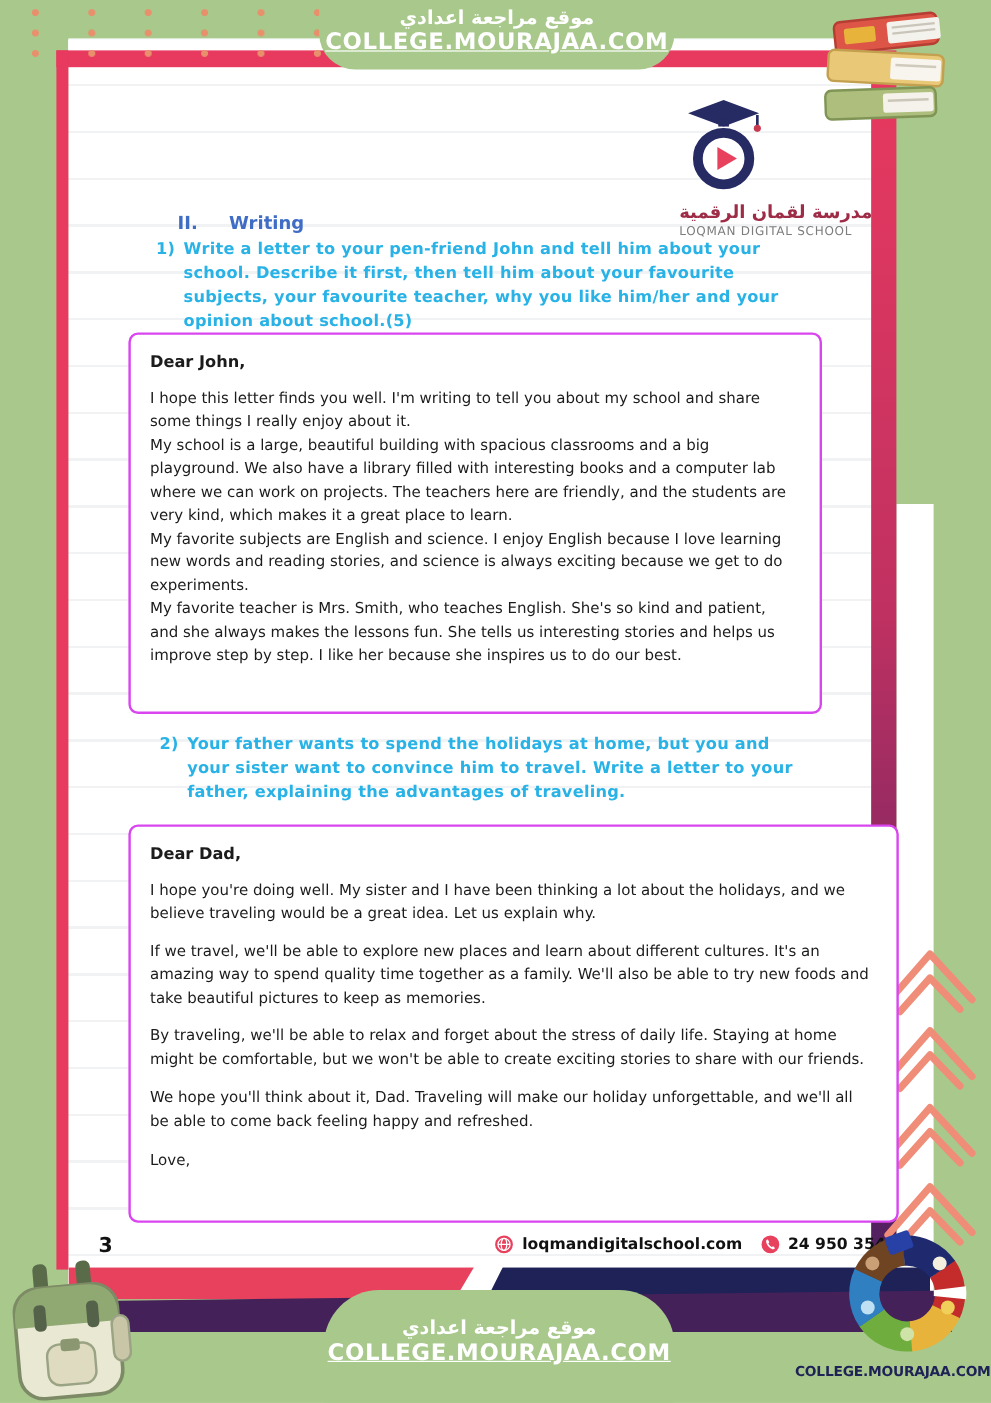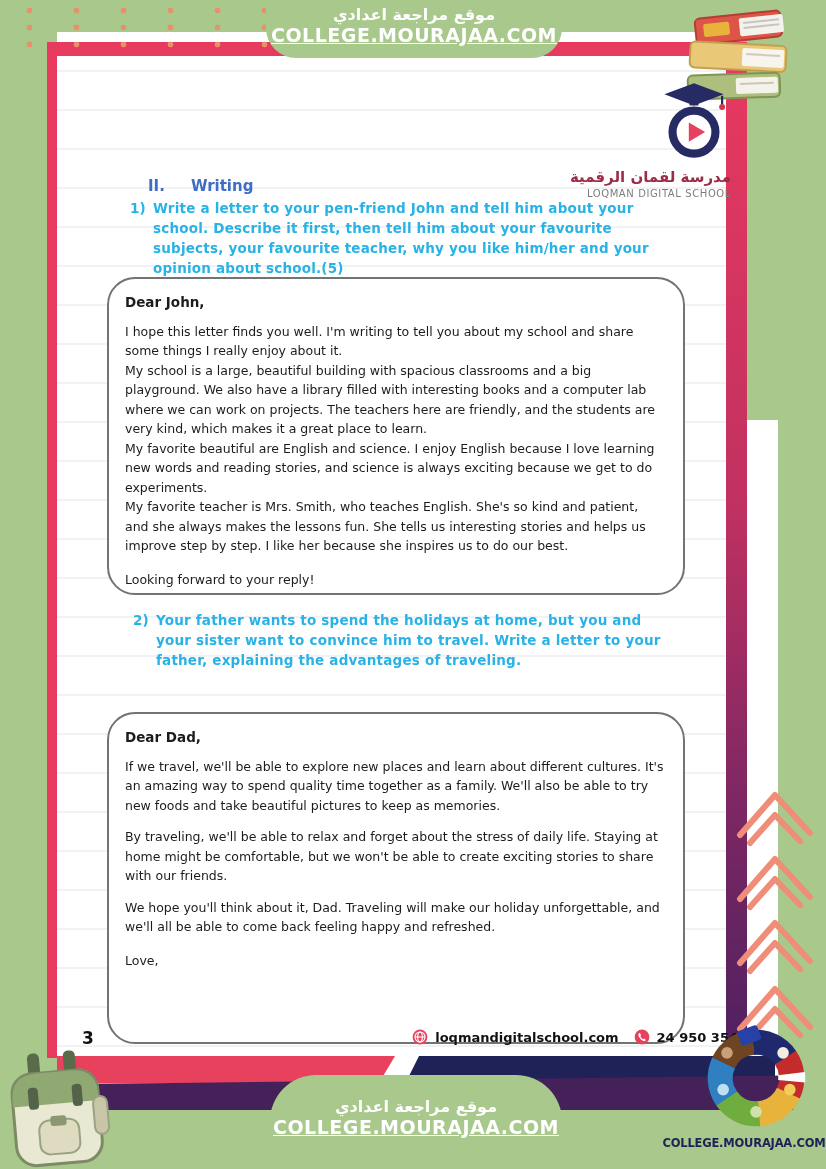--- a/index.html
+++ b/index.html
@@ -26,39 +26,39 @@
   .top-white-wave { position:absolute; left:57px; top:32px; width:669px; height:11px; background:#fff; }
   .bubble-top { position:absolute; left:266px; top:0; width:296px; height:58px; background:#a8c88c;
                 border-radius:0 0 30px 30px; z-index:7; text-align:center; padding-top:5px; }
   .banner-ar { color:#fff; font-weight:bold; font-size:16px; direction:rtl; }
   .banner-site { color:#fff; font-weight:bold; font-size:19px; letter-spacing:0.5px; text-decoration:underline; }
 
   
   .books { position:absolute; left:678px; top:2px; width:132px; height:118px; z-index:8; }
 
   
-  .logo-block { position:absolute; left:553px; top:80px; width:178px; text-align:right; z-index:9; }
+  .logo-block { position:absolute; left:566px; top:80px; width:178px; text-align:left; z-index:9; }
   .logo-name-ar { color:#9e2c47; font-weight:bold; font-size:15px; direction:rtl; margin-top:2px; }
   .logo-name-en { color:#7d7d7d; font-size:10px; letter-spacing:0.6px; margin-top:2px; }
 
   
   .section-heading { position:absolute; left:148px; top:177px; color:#3f6cc4; font-weight:bold; font-size:15px; z-index:9; }
   .section-heading .numeral { margin-right:26px; }
   .question { position:absolute; display:flex; color:#29b2e5; font-weight:bold; font-size:13.5px;
               line-height:20px; z-index:9; letter-spacing:0.2px; }
   .q1 { left:130px; top:198px; width:545px; }
   .q2 { left:133px; top:610px; width:528px; }
   .q-num { width:23px; flex:none; }
   .q-text { flex:1; }
 
   
-  .letter-box { position:absolute; background:#fff; border:2px solid #737373; border-radius:28px;
+  .letter-box { position:absolute; background:#fff; border:2px solid #d946ef; border-radius:8px;
                 padding:14px 18px 10px 16px; z-index:9; color:#1c1c1c; font-size:12.5px; line-height:19.5px; }
   .letter1 { left:107px; top:277px; width:578px; height:318px; }
-  .letter2 { left:107px; top:712px; width:578px; height:332px; }
+  .letter2 { left:107px; top:687px; width:642px; height:332px; }
   .salutation { font-weight:bold; font-size:13.5px; margin-bottom:9px; }
   .letter1 p.body-par { margin:0; }
   .letter2 p.body-par { margin:0 0 12px 0; }
   .closing { margin-top:14px; }
 
   
   .page-number { position:absolute; left:82px; top:1028px; font-weight:bold; font-size:17px; color:#111; z-index:9; }
   .footer-contacts { position:absolute; right:88px; top:1029px; display:flex; align-items:center; gap:7px; z-index:9;
                      font-weight:bold; font-size:13px; color:#111; }
   .contact-icon { width:16px; height:16px; flex:none; }
@@ -141,32 +141,32 @@
 
   <div class="question q1">
     <span class="q-num">1)</span>
     <span class="q-text">Write a letter to your pen-friend John and tell him about your school. Describe it first, then tell him about your favourite subjects, your favourite teacher, why you like him/her and your opinion about school.(5)</span>
   </div>
 
   <div class="letter-box letter1">
     <p class="salutation">Dear John,</p>
     <p class="body-par">I hope this letter finds you well. I'm writing to tell you about my school and share some things I really enjoy about it.</p>
     <p class="body-par">My school is a large, beautiful building with spacious classrooms and a big playground. We also have a library filled with interesting books and a computer lab where we can work on projects. The teachers here are friendly, and the students are very kind, which makes it a great place to learn.</p>
-    <p class="body-par">My favorite beautiful are English and science. I enjoy English because I love learning new words and reading stories, and science is always exciting because we get to do experiments.</p>
+    <p class="body-par">My favorite subjects are English and science. I enjoy English because I love learning new words and reading stories, and science is always exciting because we get to do experiments.</p>
     <p class="body-par">My favorite teacher is Mrs. Smith, who teaches English. She's so kind and patient, and she always makes the lessons fun. She tells us interesting stories and helps us improve step by step. I like her because she inspires us to do our best.</p>
-    <p class="closing">Looking forward to your reply!</p>
   </div>
 
   <div class="question q2">
     <span class="q-num">2)</span>
     <span class="q-text">Your father wants to spend the holidays at home, but you and your sister want to convince him to travel. Write a letter to your father, explaining the advantages of traveling.</span>
   </div>
 
   <div class="letter-box letter2">
     <p class="salutation">Dear Dad,</p>
+    <p class="body-par">I hope you're doing well. My sister and I have been thinking a lot about the holidays, and we believe traveling would be a great idea. Let us explain why.</p>
     <p class="body-par">If we travel, we'll be able to explore new places and learn about different cultures. It's an amazing way to spend quality time together as a family. We'll also be able to try new foods and take beautiful pictures to keep as memories.</p>
     <p class="body-par">By traveling, we'll be able to relax and forget about the stress of daily life. Staying at home might be comfortable, but we won't be able to create exciting stories to share with our friends.</p>
     <p class="body-par">We hope you'll think about it, Dad. Traveling will make our holiday unforgettable, and we'll all be able to come back feeling happy and refreshed.</p>
     <p class="closing">Love,</p>
   </div>
 
   <div class="page-number">3</div>
   <div class="footer-contacts">
     <svg class="contact-icon" viewBox="0 0 16 16">
       <circle cx="8" cy="8" r="7.4" fill="#e8415e"></circle>

